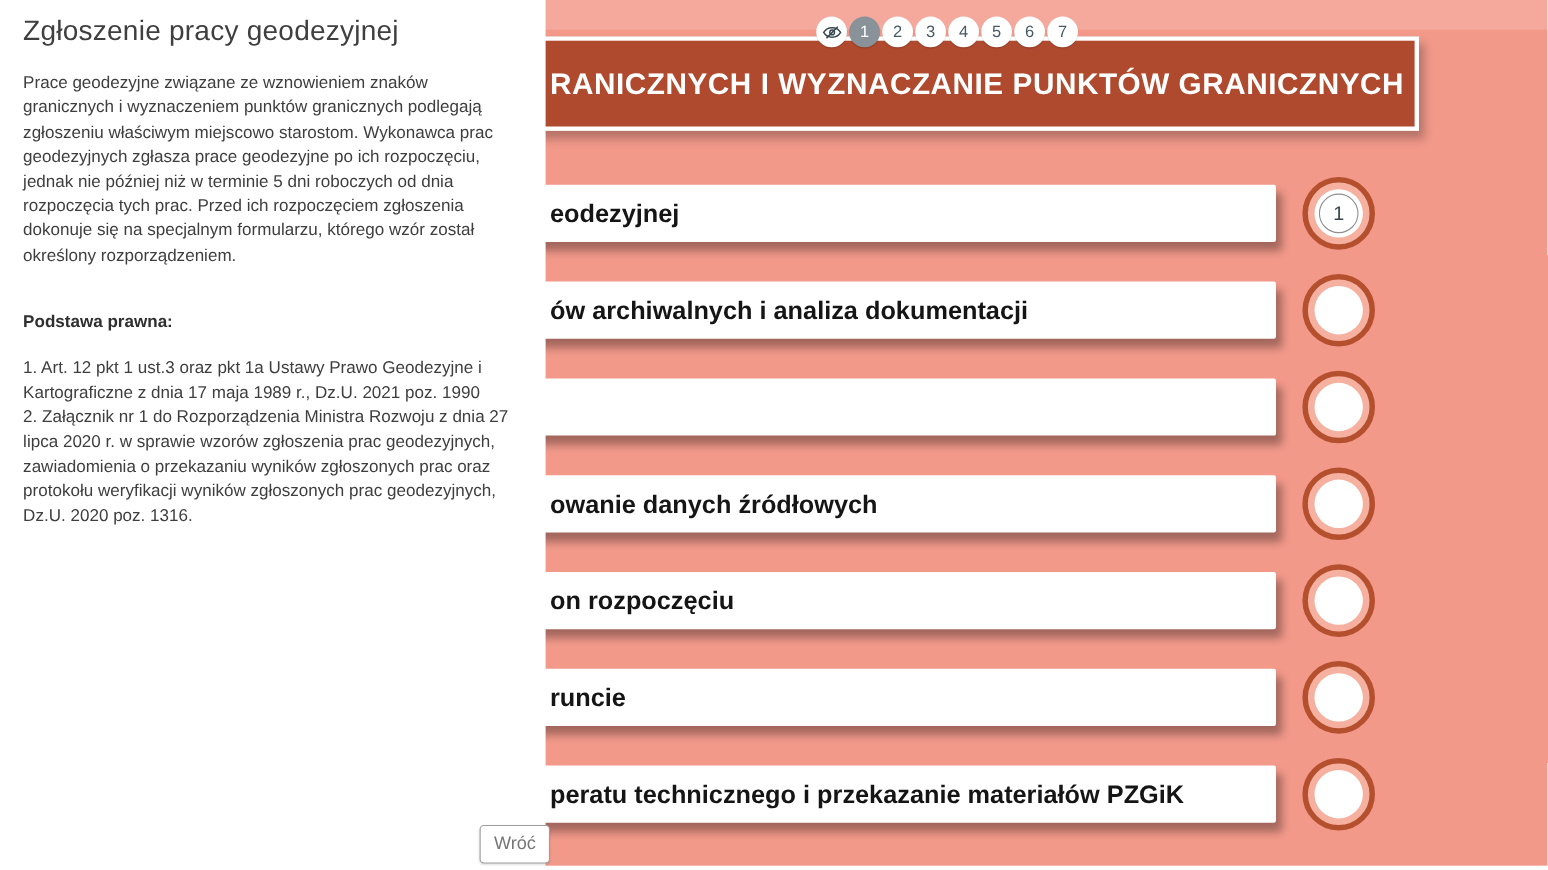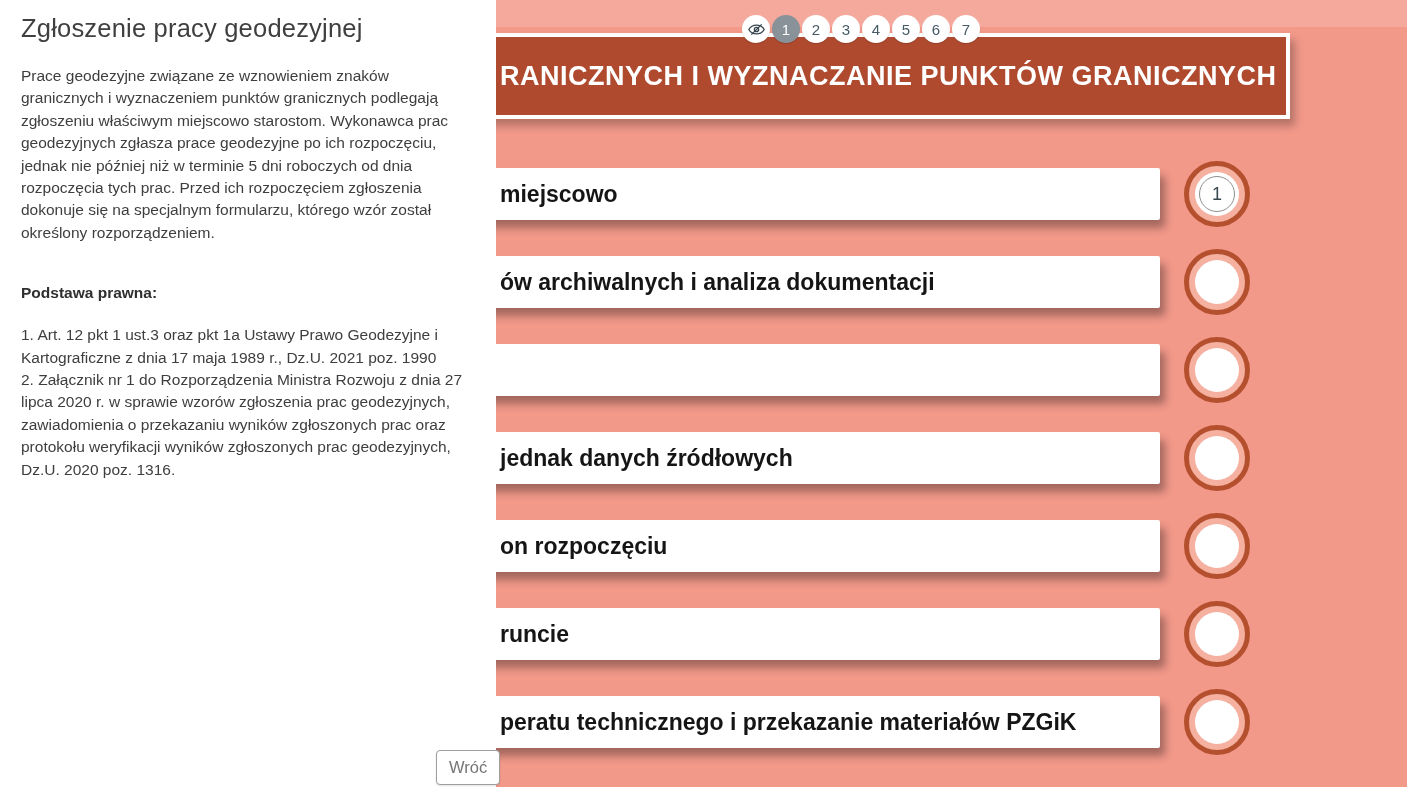--- a/index.html
+++ b/index.html
@@ -125,30 +125,30 @@
       <div class="step">5</div>
       <div class="step">6</div>
       <div class="step">7</div>
     </div>
 
     <div class="banner">
       <div class="banner-text">RANICZNYCH I WYZNACZANIE PUNKTÓW GRANICZNYCH</div>
     </div>
 
     <div class="bar" style="top:168px;">
-      <div class="bar-label">miejscowo</div>
+      <div class="bar-label">eodezyjnej</div>
     </div>
     <div class="bar" style="top:256px;">
       <div class="bar-label">ów archiwalnych i analiza dokumentacji</div>
     </div>
     <div class="bar" style="top:344px;">
       <div class="bar-label"></div>
     </div>
     <div class="bar" style="top:432px;">
-      <div class="bar-label">jednak danych źródłowych</div>
+      <div class="bar-label">owanie danych źródłowych</div>
     </div>
     <div class="bar" style="top:520px;">
       <div class="bar-label">on rozpoczęciu</div>
     </div>
     <div class="bar" style="top:608px;">
       <div class="bar-label">runcie</div>
     </div>
     <div class="bar" style="top:696px;">
       <div class="bar-label">peratu technicznego i przekazanie materiałów PZGiK</div>
     </div>

